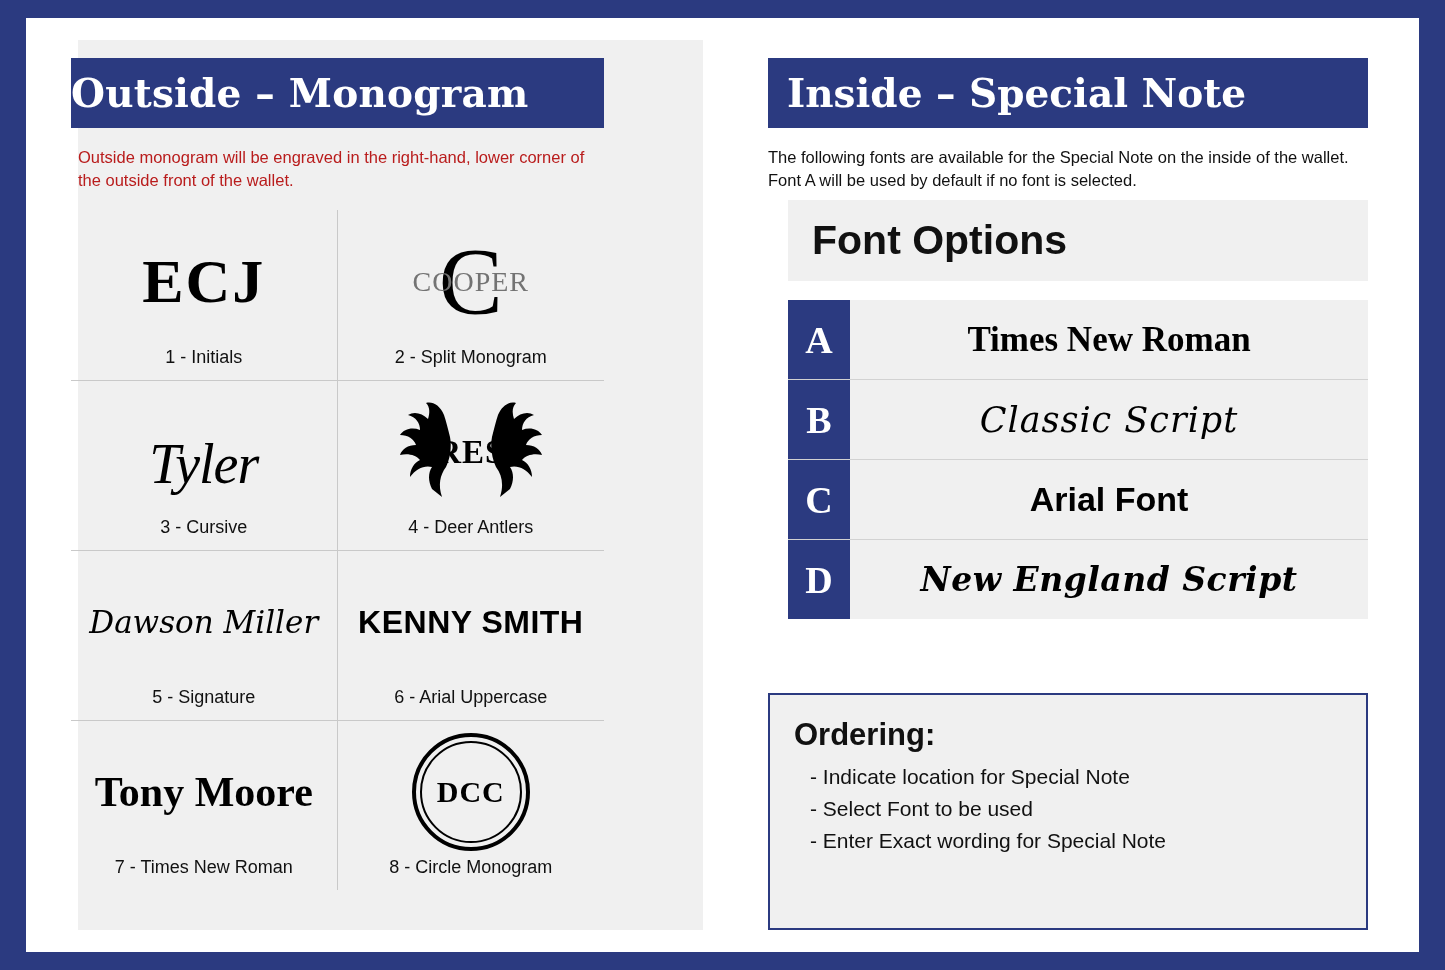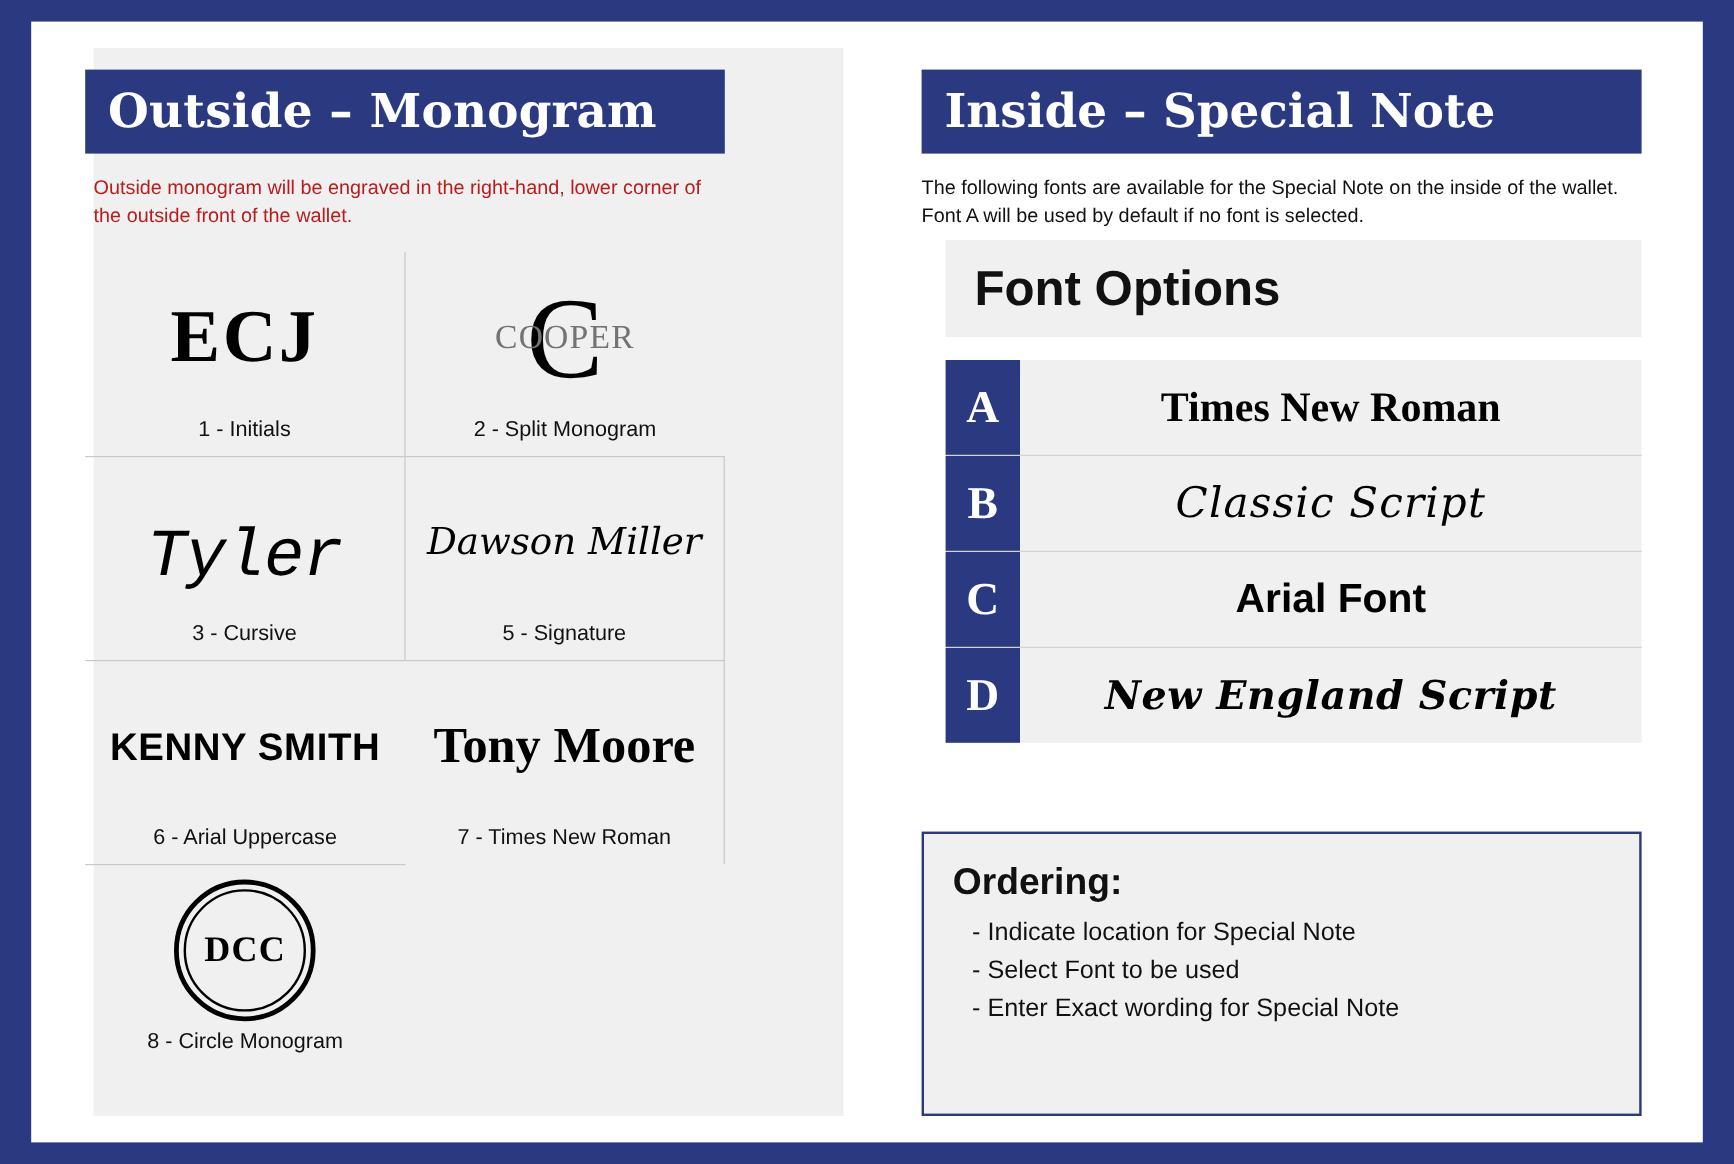--- a/index.html
+++ b/index.html
@@ -41,21 +41,20 @@
     display: flex;
     align-items: center;
   }
   .left-banner {
     position: absolute;
     left: 45px;
     top: 40px;
     width: 533px;
     height: 70px;
     font-size: 39px;
-    padding-left: 19px;
     letter-spacing: 0.2px;
   }
   .left-intro {
     position: absolute;
     left: 52px;
     top: 128px;
     width: 525px;
     font-size: 16.5px;
     line-height: 1.42;
     color: #b91c1c;
@@ -125,21 +124,21 @@
     top: 50%;
     transform: translate(-50%, -50%);
     font-family: "Liberation Serif", serif;
     font-size: 28px;
     letter-spacing: 1px;
     color: #737373;
     background: rgba(240,240,240,0.0);
     white-space: nowrap;
   }
   .s-cursive {
-    font-family: Liberation Mono, monospace;
+    font-family: Liberation Serif, serif;
     font-style: italic;
     font-size: 56px;
     color: #000;
     letter-spacing: -1px;
     margin-top: 24px;
   }
   .antler-wrap {
     position: relative;
     width: 230px;
     height: 110px;
@@ -354,20 +353,34 @@
       <div class="caption">2 - Split Monogram</div>
     </div>
 
     <div class="mono-cell col-left row-b">
       <div class="sample">
         <span class="s-cursive">Tyler</span>
       </div>
       <div class="caption">3 - Cursive</div>
     </div>
 
+    <div class="mono-cell row-b">
+      <div class="sample">
+        <div class="antler-wrap">
+          <svg width="230" height="110" viewBox="0 0 230 110">
+            <g fill="#000">
+              <path d="M88 18 C84 8 76 4 70 6 C74 10 74 16 72 22 C66 16 58 14 52 18 C60 20 64 26 64 33 C56 30 48 32 44 38 C52 38 58 42 60 48 C52 48 46 52 44 58 C52 56 60 58 64 63 C58 66 54 72 54 80 C60 72 68 68 76 70 C72 76 72 84 76 92 L86 100 C82 88 84 78 90 70 C94 62 96 50 94 40 C92 32 90 24 88 18 Z"></path>
+              <path d="M142 18 C146 8 154 4 160 6 C156 10 156 16 158 22 C164 16 172 14 178 18 C170 20 166 26 166 33 C174 30 182 32 186 38 C178 38 172 42 170 48 C178 48 184 52 186 58 C178 56 170 58 166 63 C172 66 176 72 176 80 C170 72 162 68 154 70 C158 76 158 84 154 92 L144 100 C148 88 146 78 140 70 C136 62 134 50 136 40 C138 32 140 24 142 18 Z"></path>
+            </g>
+          </svg>
+          <span class="antler-text">RES</span>
+        </div>
+      </div>
+      <div class="caption">4 - Deer Antlers</div>
+    </div>
 
     <div class="mono-cell col-left row-b">
       <div class="sample">
         <span class="s-signature">Dawson Miller</span>
       </div>
       <div class="caption">5 - Signature</div>
     </div>
 
     <div class="mono-cell row-b">
       <div class="sample">

